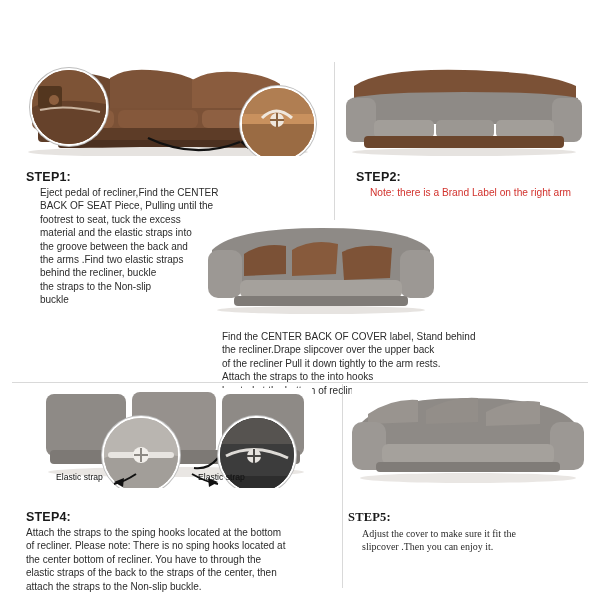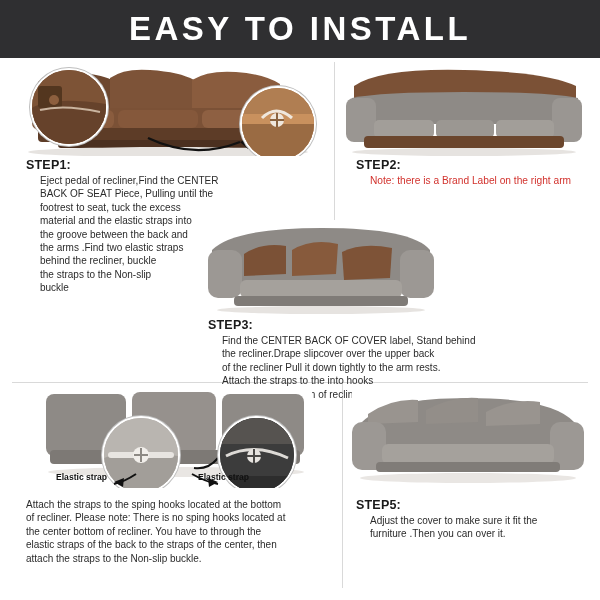--- a/index.html
+++ b/index.html
@@ -52,20 +52,21 @@
     background: #d9d9d9;
   }
   .divider-h {
     position: absolute;
     background: #d9d9d9;
   }
   
   .step {
     position: absolute;
     box-sizing: border-box;
+    margin-top: 12px;
   }
   .step-title {
     font-size: 12.5px;
     font-weight: bold;
     color: #1a1a1a;
     margin: 0 0 2px 0;
     letter-spacing: 0.2px;
   }
   .step-body {
     font-size: 10px;
@@ -93,32 +94,29 @@
   .callout {
     position: absolute;
     border-radius: 50%;
     border: 2px solid #ffffff;
     box-shadow: 0 0 0 1px #bdbdbd;
     overflow: hidden;
   }
   .label-small {
     position: absolute;
     font-size: 8.6px;
-    font-weight: bold;
+    font-weight: normal;
     color: #111111;
   }
 </style>
 </head>
 <body>
 
 <div class="page">
 
-  <div class="banner">
-    <div class="banner-title">EASY TO INSTALL</div>
-  </div>
 
   <div class="content">
 
     <div class="divider-v" style="left:322px; top:0px; width:1px; height:228px;"></div>
 
     <div class="divider-h" style="left:0px; top:320px; width:576px; height:1px;"></div>
 
     <div class="divider-v" style="left:330px; top:322px; width:1px; height:204px;"></div>
 
     <div class="photo" style="left:6px; top:2px; width:300px; height:92px;">
@@ -216,21 +214,20 @@
         <path d="M84 30 q20 -12 46 -6 l-2 30 l-44 2 z" fill="#875a3c"></path>
         <path d="M134 32 q20 -10 50 -4 l-2 30 l-46 2 z" fill="#7e5337"></path>
 
         <rect x="32" y="60" width="162" height="18" rx="6" fill="#a5a19c"></rect>
         <rect x="26" y="76" width="174" height="10" rx="4" fill="#7f7b77"></rect>
         <ellipse cx="113" cy="90" rx="104" ry="4" fill="#e6e3e0"></ellipse>
       </svg>
     </div>
 
     <div class="step" style="left:196px; top:256px; width:300px;">
-      <div class="step-title">STEP3:</div>
       <div class="step-body indent">Find the CENTER BACK OF COVER label, Stand behind
 the recliner.Drape slipcover over the upper back
 of the recliner Pull it down tightly to the arm rests.
 Attach the straps to the into hooks
 located at the bottom of recliner.</div>
     </div>
 
     <div class="photo" style="left:28px; top:326px; width:272px; height:100px;">
       <svg class="sofa-svg" width="272" height="100" viewBox="0 0 272 100">
         <rect x="0" y="0" width="272" height="100" fill="#ffffff"></rect>
@@ -270,20 +267,21 @@
     </div>
 
     <svg style="position:absolute; left:28px; top:408px;" width="272" height="22" viewBox="0 0 272 22">
       <path d="M96 4 q-12 8 -22 10" stroke="#111" stroke-width="2" fill="none"></path>
       <path d="M74 12 l10 -4 l-1 9 z" fill="#111"></path>
       <path d="M152 4 q14 8 26 10" stroke="#111" stroke-width="2" fill="none"></path>
       <path d="M178 12 l-10 -4 l1 9 z" fill="#111"></path>
     </svg>
 
     <div class="step" style="left:14px; top:436px; width:312px;">
+      <div class="step-title">STEP4:</div>
       <div class="step-body">Attach the straps to the sping hooks located at the bottom
 of recliner. Please note: There is no sping hooks located at
 the center bottom of recliner. You have to through the
 elastic straps of the back to the straps of the center, then
 attach the straps to the  Non-slip buckle.</div>
     </div>
 
     <div class="photo" style="left:340px; top:326px; width:232px; height:98px;">
       <svg class="sofa-svg" width="232" height="98" viewBox="0 0 232 98">
         <rect x="0" y="0" width="232" height="98" fill="#ffffff"></rect>
@@ -293,20 +291,20 @@
         <path d="M74 22 q26 -14 52 -12 l0 24 l-52 2 z" fill="#938e89"></path>
         <path d="M134 24 q26 -14 54 -10 l0 22 l-54 2 z" fill="#99948f"></path>
         <rect x="0" y="34" width="34" height="48" rx="10" fill="#9c9894"></rect>
         <rect x="198" y="34" width="34" height="48" rx="10" fill="#9c9894"></rect>
         <rect x="30" y="56" width="172" height="20" rx="6" fill="#a5a19c"></rect>
         <rect x="24" y="74" width="184" height="10" rx="4" fill="#807c78"></rect>
         <ellipse cx="116" cy="90" rx="108" ry="5" fill="#e9e6e3"></ellipse>
       </svg>
     </div>
 
-    <div class="step" style="left:344px; top:436px; width:230px;">
+    <div class="step" style="left:336px; top:436px; width:230px;font-family:Liberation Serif, serif;">
       <div class="step-title">STEP5:</div>
       <div class="step-body indent">Adjust the cover to make sure it fit the
-furniture .Then you can over it.</div>
+slipcover .Then you can enjoy it.</div>
     </div>
 
   </div>
 </div>
 
 </body></html>

